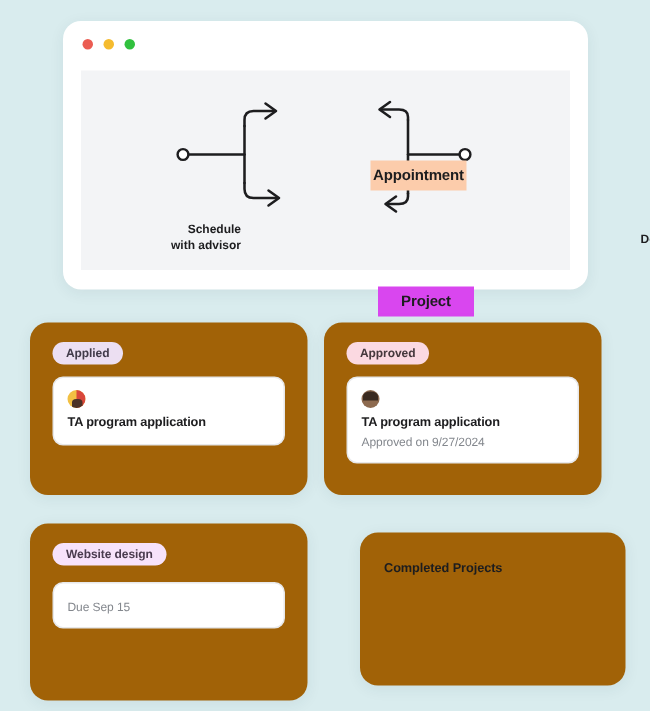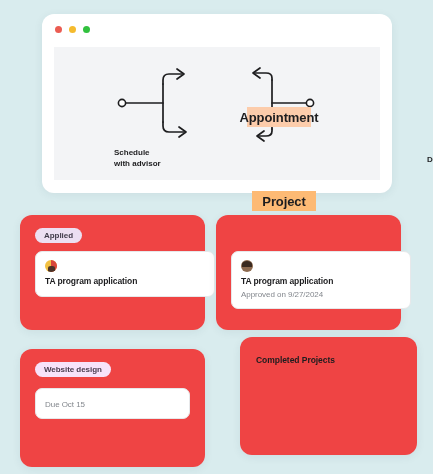--- a/index.html
+++ b/index.html
@@ -32,72 +32,72 @@
     position: absolute;
     left: 12px; top: 33px;
     width: 326px; height: 133px;
     background: #f3f4f6;
   }
 
   .node {
     position: absolute;
     height: 20px;
     display: flex; align-items: center; justify-content: center;
-    font-size: 13px; font-weight: bold; color: #1d1d1f;
+    font-size: 10px; font-weight: bold; color: #1d1d1f;
     letter-spacing: -0.1px;
   }
   .node.appointment {
     left: 193px; top: 60px; width: 64px;
     background: #fcccab;
   }
   .node.project {
     left: 198px; top: 144px; width: 64px;
-    background: #fdba74;
+    background: #d946ef;
   }
 
   .endpoint-label {
     position: absolute;
     font-size: 8px; font-weight: bold; color: #1d1d1f;
     line-height: 1.35;
   }
-  .endpoint-label.left  { left: 60px; top: 101px; text-align: left; }
+  .endpoint-label.left  { left: 60px; top: 101px; text-align: right; }
   .endpoint-label.right { left: 345px; top: 108px; margin-left: 28px; }
 
   svg.wires { position: absolute; left: 0; top: 0; overflow: visible; }
 
   
   .panel {
     position: absolute;
-    background: #ef4444;
+    background: #a16207;
     border-radius: 12px;
     box-shadow: 0 2px 10px rgba(30,60,70,0.07);
   }
   .panel.applied   { left: 20px;  top: 215px; width: 185px; height: 115px; }
   .panel.approved  { left: 216px; top: 215px; width: 185px; height: 115px; }
   .panel.website   { left: 20px;  top: 349px; width: 185px; height: 118px; }
-  .panel.completed { left: 240px; top: 337px; width: 177px; height: 118px; text-align: center; }
+  .panel.completed { left: 240px; top: 355px; width: 177px; height: 102px; text-align: center; }
 
   .badge {
     position: absolute;
     left: 15px; top: 13px;
     height: 15px;
     padding: 0 9px;
     display: inline-flex; align-items: center;
     border-radius: 9px;
     font-size: 8px; font-weight: bold;
     letter-spacing: -0.05px;
   }
   .badge.lav  { background: #ecdff2; color: #413b4a; }
   .badge.pink { background: #fbd9e1; color: #45383c; }
   .badge.mag  { background: #f7e2fa; color: #4a3b4f; }
 
   .subcard {
     position: absolute;
     left: 15px; top: 36px;
-    width: 180px;
+    width: 155px;
     background: #ffffff;
     border: 1px solid #e7e8ea;
     border-radius: 7px;
     padding: 8px 9px 9px 9px;
   }
   .panel.website .subcard { width: 155px; top: 39px; }
 
   .avatar {
     width: 12px; height: 12px;
     border-radius: 50%;
@@ -216,29 +216,30 @@
 
 <div class="panel applied">
   <div class="badge lav">Applied</div>
   <div class="subcard">
     <div class="avatar a1"></div>
     <div class="item-title">TA program application</div>
   </div>
 </div>
 
 <div class="panel approved">
+  <div class="badge pink">Approved</div>
   <div class="subcard">
     <div class="avatar a2"></div>
     <div class="item-title">TA program application</div>
     <div class="item-sub">Approved on 9/27/2024</div>
   </div>
 </div>
 
 <div class="panel website">
   <div class="badge mag">Website design</div>
   <div class="subcard">
-    <div class="item-sub">Due Oct 15</div>
+    <div class="item-sub">Due Sep 15</div>
   </div>
 </div>
 
 <div class="panel completed">
   <div class="panel-heading">Completed Projects</div>
 </div>
 
 </body></html>

